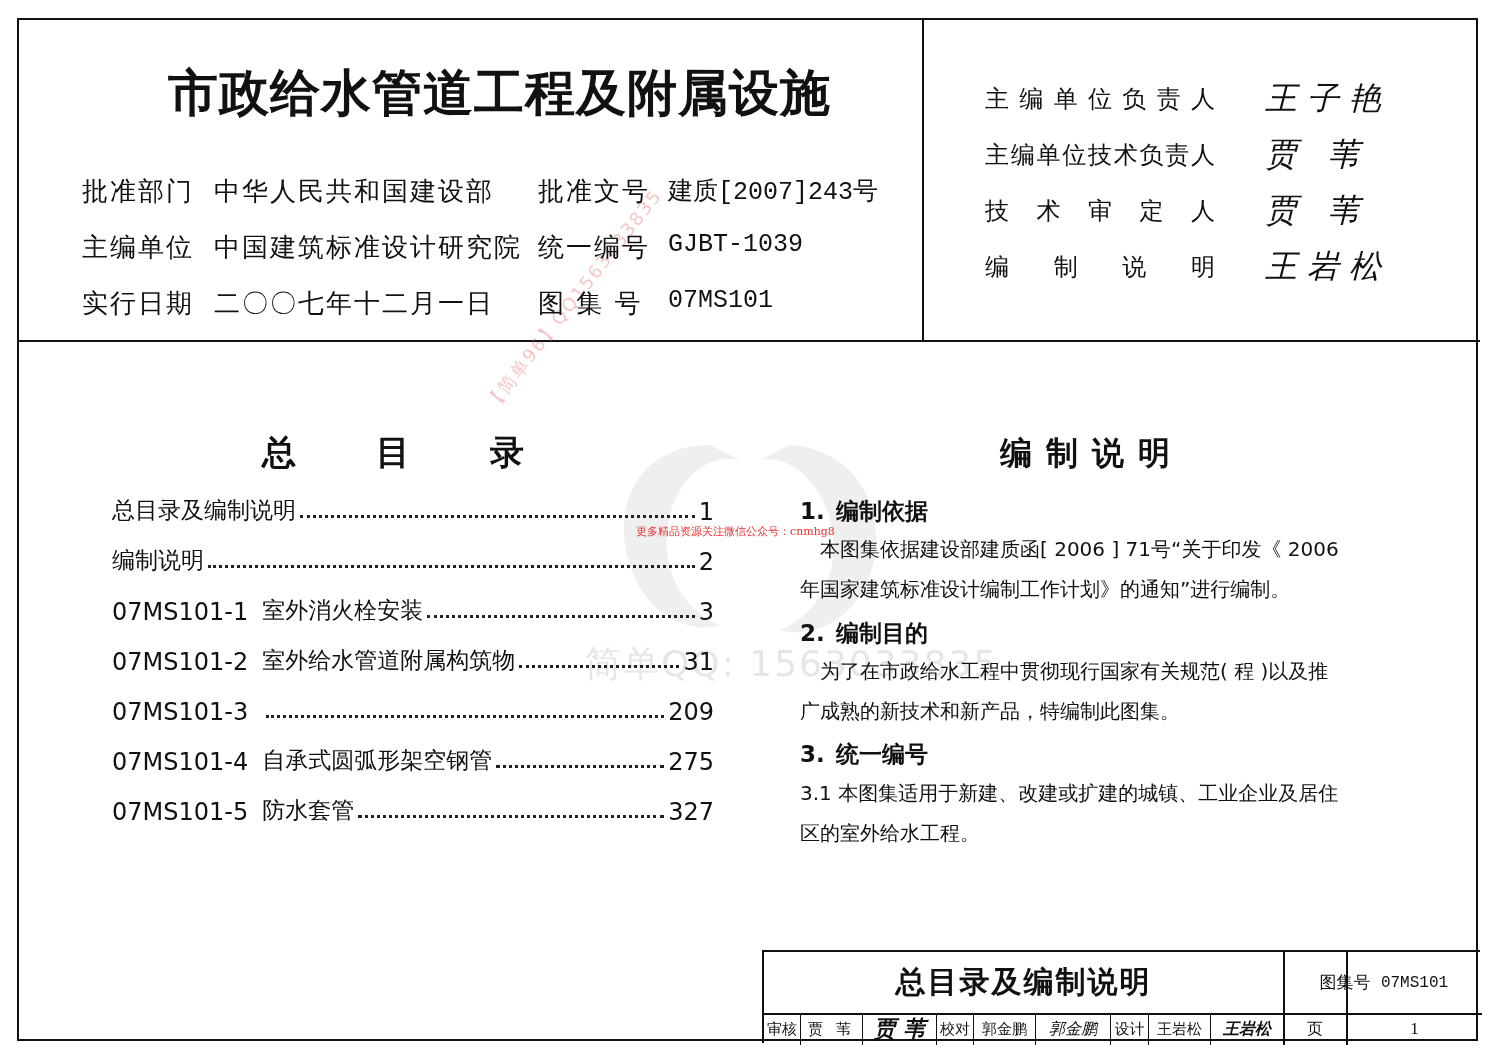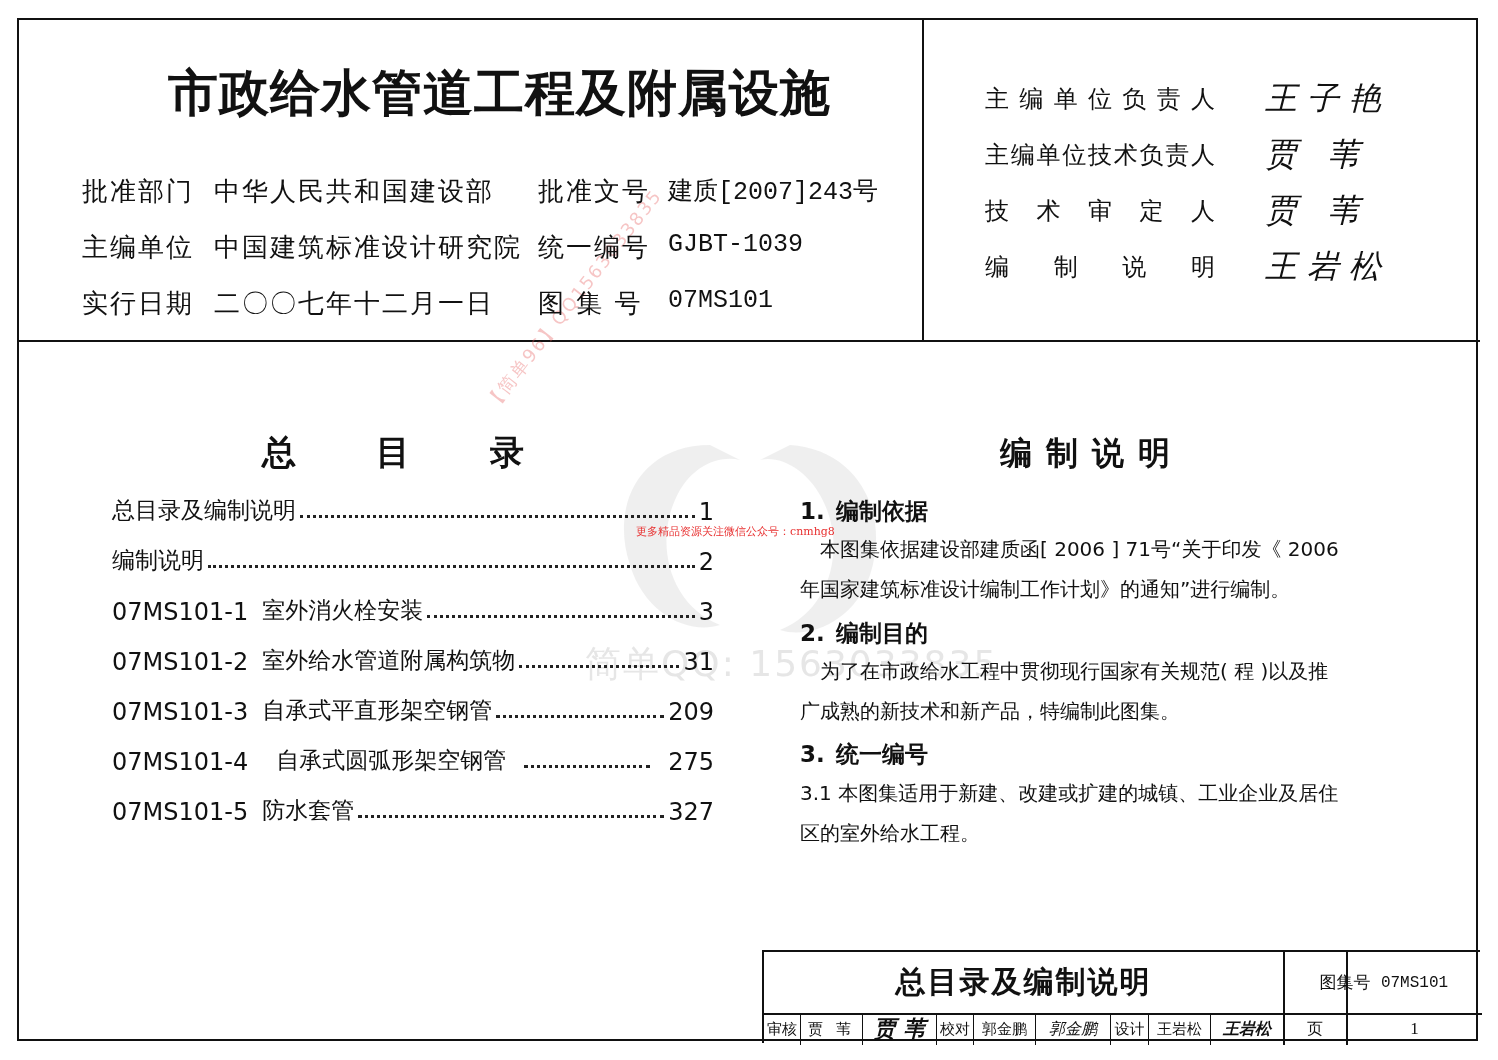--- a/index.html
+++ b/index.html
@@ -115,25 +115,24 @@
   <span class="toc-page">3</span>
 </div>
 <div class="toc-item" style="top:640px;">
   <span class="toc-code">07MS101-2</span>
   <span class="toc-name">室外给水管道附属构筑物</span>
   <span class="toc-dots"></span>
   <span class="toc-page">31</span>
 </div>
 <div class="toc-item" style="top:690px;">
   <span class="toc-code">07MS101-3</span>
-  <span class="toc-name">自承式平直形架空钢管</span>
   <span class="toc-dots"></span>
   <span class="toc-page">209</span>
 </div>
-<div class="toc-item" style="top:740px;gap:14px;">
+<div class="toc-item" style="top:740px;">
   <span class="toc-code">07MS101-4</span>
   <span class="toc-name">自承式圆弧形架空钢管</span>
   <span class="toc-dots"></span>
   <span class="toc-page">275</span>
 </div>
 <div class="toc-item" style="top:790px;">
   <span class="toc-code">07MS101-5</span>
   <span class="toc-name">防水套管</span>
   <span class="toc-dots"></span>
   <span class="toc-page">327</span>

